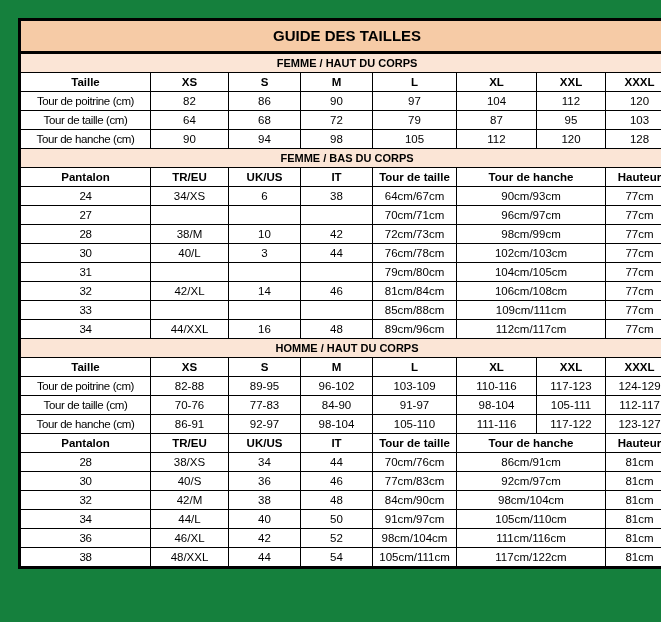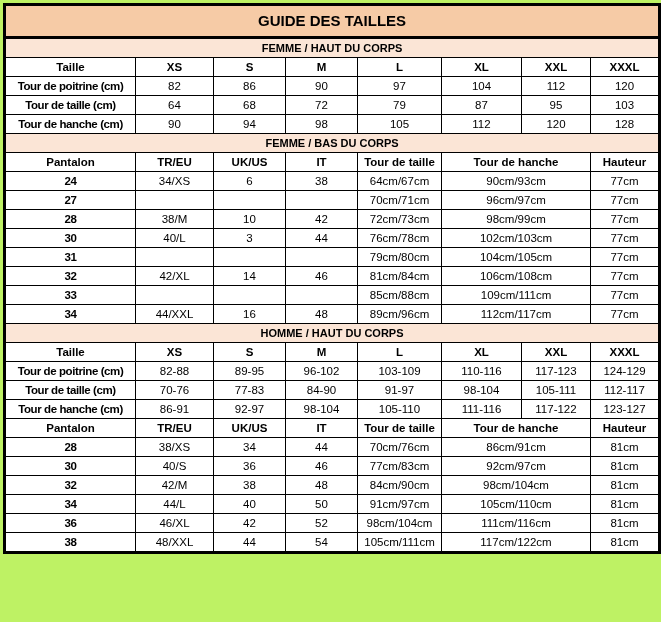--- a/index.html
+++ b/index.html
@@ -6,22 +6,22 @@
     margin: 0;
     padding: 0;
     background: #ffffff;
     font-family: "Liberation Sans", sans-serif;
     color: #000000;
   }
   .page {
     width: 661px;
     height: 622px;
     box-sizing: border-box;
-    padding: 3px;
-    background: #bef264;
+    padding: 18px;
+    background: #15803d;
   }
   table.size-guide {
     border-collapse: collapse;
     table-layout: fixed;
     width: 655px;
     border: 3px solid var(--border-c, #000);
   }
   td, th {
     border: 1.5px solid var(--border-c, #000);
     text-align: center;
@@ -44,21 +44,21 @@
     font-size: 15px;
     height: 30px;
     border: 3px solid var(--border-c, #000);
   }
   td.section {
     background: var(--section-bg, #FBE5D6);
     font-weight: bold;
     font-size: 11px;
   }
   td.rowlabel {
-    font-weight: bold;
+    font-weight: normal;
     letter-spacing: -0.4px;
   }
 </style>
 </head>
 <body>
 
 <div class="page">
   <table class="size-guide">
     <colgroup>
         <col style="width: 131px;">

